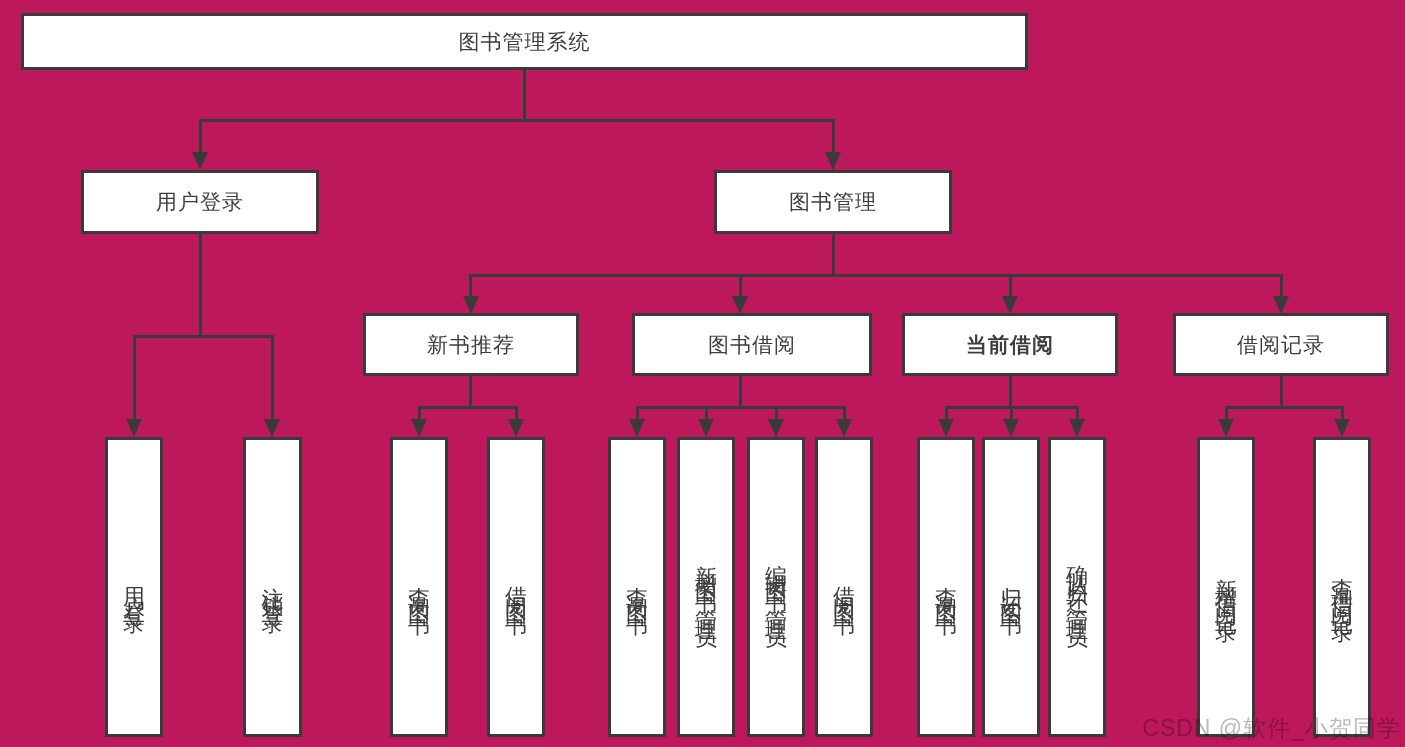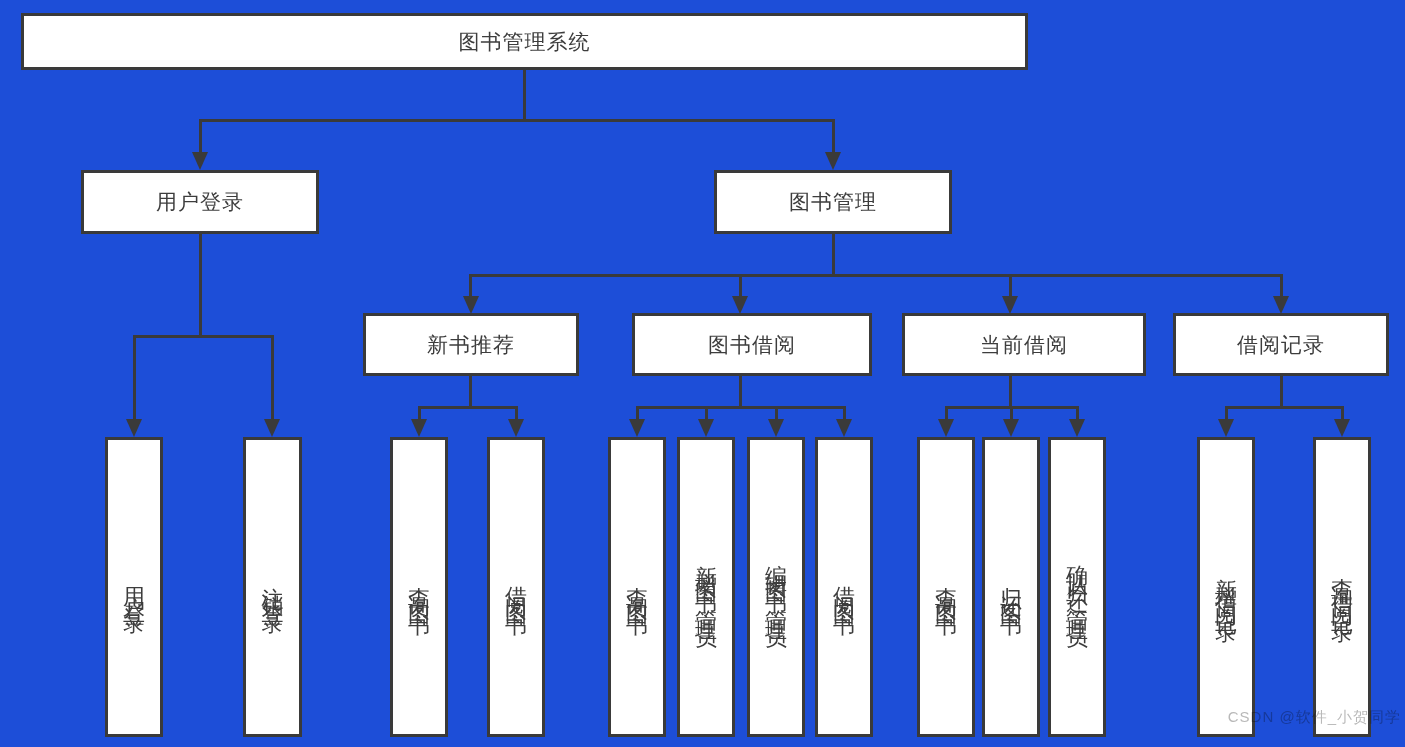--- a/index.html
+++ b/index.html
@@ -3,21 +3,21 @@
 <meta charset="utf-8">
 <style>
   * { margin: 0; padding: 0; box-sizing: border-box; }
   html, body { background: #ffffff; }
   body { font-family: "Liberation Sans", sans-serif; }
 
   .canvas {
     position: relative;
     width: 1405px;
     height: 747px;
-    background: #1d4ed8;
+    background: #be185d;
     overflow: hidden;
     color: #3d3d3d;
   }
 
   .node {
     position: absolute;
     background: #ffffff;
     border: 3px solid #3a3a3a;
     display: flex;
     align-items: center;
@@ -44,42 +44,42 @@
     position: absolute;
     width: 0; height: 0;
     border-left: 8px solid transparent;
     border-right: 8px solid transparent;
     border-top: 18px solid #3a3a3a;
   }
 
   .watermark {
     position: absolute;
     right: 4px;
-    bottom: 20px;
-    font-size: 15px;
+    bottom: 3px;
+    font-size: 23px;
     color: #b9b9b9;
     letter-spacing: 1px;
     mix-blend-mode: multiply;
     z-index: 10;
     white-space: nowrap;
   }
 </style>
 </head>
 <body>
 
 <div class="canvas">
 
   <div class="node" style="left:21px; top:13px; width:1007px; height:57px;">图书管理系统</div>
 
   <div class="node" style="left:81px; top:170px; width:238px; height:64px;">用户登录</div>
   <div class="node" style="left:363px; top:313px; width:216px; height:63px;">新书推荐</div>
 
   <div class="node" style="left:714px; top:170px; width:238px; height:64px;">图书管理</div>
   <div class="node" style="left:632px; top:313px; width:240px; height:63px;">图书借阅</div>
-  <div class="node" style="left:902px; top:313px; width:244px; height:63px;">当前借阅</div>
+  <div class="node" style="left:902px; top:313px; width:216px; height:63px;font-weight:bold;">当前借阅</div>
   <div class="node" style="left:1173px; top:313px; width:216px; height:63px;">借阅记录</div>
 
   <div class="node leaf" style="left:105px; top:437px; width:58px; height:300px;">用户登录</div>
   <div class="node leaf" style="left:243px; top:437px; width:59px; height:300px;">注销登录</div>
 
   <div class="node leaf" style="left:390px; top:437px; width:58px; height:300px;">查询图书</div>
   <div class="node leaf" style="left:487px; top:437px; width:58px; height:300px;">借阅图书</div>
 
   <div class="node leaf" style="left:608px; top:437px; width:58px; height:300px;">查询图书</div>
   <div class="node leaf" style="left:677px; top:437px; width:58px; height:300px;">新增图书（管理员）</div>

